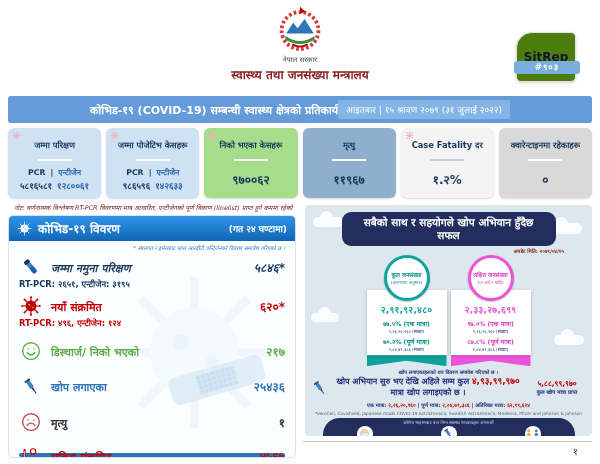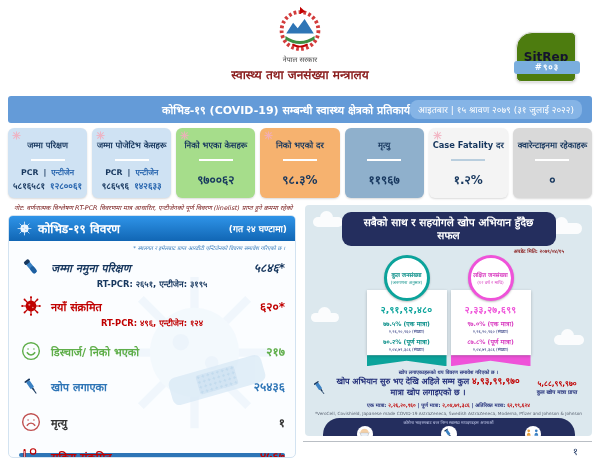--- a/index.html
+++ b/index.html
@@ -12,23 +12,23 @@
   .emblem{position:absolute;left:277px;top:5px;width:46px;height:48px;}
   .gov-label{position:absolute;top:55px;left:0;width:100%;text-align:center;font-size:7px;color:#444;}
   .ministry-label{position:absolute;top:66px;left:0;width:100%;text-align:center;font-size:12px;font-weight:bold;color:#8b1f1f;}
   .sitrep-badge{position:absolute;top:32px;right:24px;width:58px;height:48px;background:#4d7c0f;border:1px solid #e3e3e3;
     border-radius:16px 5px 5px 5px;box-shadow:0 1px 3px rgba(0,0,0,.18);}
   .sitrep-label{padding-top:17px;text-align:center;font-weight:bold;font-size:12px;color:#14142e;}
   .sitrep-number{position:absolute;top:61px;right:20px;width:66px;height:13px;background:#7aaede;border-radius:3px;
     color:#fff;font-size:8.5px;line-height:13px;text-align:center;letter-spacing:1px;font-weight:bold;}
   
   .title-bar{position:absolute;top:96px;left:8px;right:8px;height:27px;background:#649bd8;border-radius:3px;
-    display:flex;align-items:center;justify-content:flex-end;padding:0 10px;box-sizing:border-box;}
+    display:flex;align-items:center;justify-content:center;padding:0 10px;box-sizing:border-box;}
   .title-main{color:#fff;font-weight:bold;font-size:11px;}
-  .title-date{background:#85b4e6;color:#fff;font-size:9px;padding:3px 8px;border-radius:8px;white-space:nowrap;}
+  .title-date{background:#85b4e6;color:#fff;font-size:9px;padding:3px 8px;border-radius:1px;white-space:nowrap;}
   
   .stats{position:absolute;top:128px;left:8px;right:8px;height:70px;display:flex;gap:5px;}
   .stat{flex:1;border-radius:6px;position:relative;display:flex;flex-direction:column;align-items:center;
     padding-top:5px;box-sizing:border-box;box-shadow:0 1px 2px rgba(0,0,0,.15);}
   .bg-lb{background:#cfe2f3;} .bg-gr{background:#a6dd8b;} .bg-or{background:#f6b26f;}
   .bg-sb{background:#8fb0cc;} .bg-wh{background:#f4f4f4;} .bg-gy{background:#d9d9d9;}
   .stat-title{font-size:8.3px;font-weight:bold;color:#17375e;text-align:center;line-height:1.15;height:25px;
     display:flex;align-items:center;justify-content:center;padding:0 2px;}
   .stat-underline{width:34px;height:2px;background:#fff;margin:1px 0 2px;}
   .stat-value{font-size:12px;font-weight:bold;color:#17375e;margin-top:8px;}
@@ -45,21 +45,21 @@
   .lc-header{height:25px;background:linear-gradient(180deg,#2f94e8,#1166b4);display:flex;align-items:center;
     padding:0 8px;gap:6px;}
   .lc-title{color:#fff;font-weight:bold;font-size:12px;flex:1;}
   .lc-sub{color:#fff;font-size:9px;font-weight:bold;}
   .lc-body{position:relative;padding:0 10px;height:218px;box-sizing:border-box;}
   .lc-footnote{text-align:right;font-size:5.4px;font-style:italic;color:#2e75b6;margin:3px 0 0;}
   .lc-row{display:flex;align-items:center;gap:8px;position:relative;z-index:2;}
   .lc-icon{width:24px;flex:none;display:flex;justify-content:center;}
   .lc-label{font-weight:bold;font-size:11px;}
   .lc-value{margin-left:auto;font-weight:bold;font-size:12px;}
-  .lc-subline{text-align:center;font-size:8.4px;font-weight:bold;margin-top:1px;position:relative;z-index:2;}
+  .lc-subline{text-align:left;font-size:8.4px;font-weight:bold;margin-top:1px;position:relative;z-index:2;}
   .c-navy{color:#17375e;} .c-red{color:#c00000;} .c-green{color:#5fae4a;} .c-blue{color:#2e75b6;} .c-dark{color:#333333;}
   .mt5{margin-top:5px;font-style:italic;} .mt7{margin-top:7px;} .mt13{margin-top:13px;} .mt15{margin-top:15px;} .mt16{margin-top:16px;} .mt14{margin-top:14px;}
   .lc-bottomline{position:absolute;left:10px;right:10px;bottom:5px;height:4px;background:#2e75b6;border-radius:2px;}
   .lc-watermark{position:absolute;right:18px;top:26px;width:165px;height:165px;opacity:.35;z-index:1;}
   .lc-bandage{position:absolute;top:122px;right:30px;width:96px;height:28px;background:#d9e9f6;border-radius:7px;
     transform:rotate(-16deg);opacity:.75;z-index:1;}
   .lc-bandage::after{content:"";position:absolute;left:28px;right:28px;top:4px;bottom:4px;background:#c8def0;border-radius:3px;
     background-image:radial-gradient(#b2d1e9 1px,transparent 1.4px);background-size:5px 5px;}
   
   .right-card{position:absolute;left:305px;top:205px;width:287px;height:231px;background:#dce8ee;border-radius:4px;overflow:hidden;}
@@ -191,35 +191,20 @@
             <line x1="1.5" y1="1.5" x2="8.5" y2="8.5"></line>
             <line x1="8.5" y1="1.5" x2="1.5" y2="8.5"></line>
           </g>
         </svg>
     </span>
     <div class="stat-title">निको भएका केसहरू</div>
     <div class="stat-underline"></div>
     <div class="stat-value">९७००६२</div>
   </div>
 
-  <div class="stat bg-or">
-    <span class="deco">
-      <svg viewBox="0 0 10 10" width="9" height="9">
-          <g stroke="#f2aebe" stroke-width="1.2">
-            <line x1="5" y1="0.5" x2="5" y2="9.5"></line>
-            <line x1="0.5" y1="5" x2="9.5" y2="5"></line>
-            <line x1="1.5" y1="1.5" x2="8.5" y2="8.5"></line>
-            <line x1="8.5" y1="1.5" x2="1.5" y2="8.5"></line>
-          </g>
-        </svg>
-    </span>
-    <div class="stat-title">निको भएको दर</div>
-    <div class="stat-underline"></div>
-    <div class="stat-value">९८.३%</div>
-  </div>
 
   <div class="stat bg-sb">
     <div class="stat-title">मृत्यु</div>
     <div class="stat-underline"></div>
     <div class="stat-value">११९६७</div>
   </div>
 
   <div class="stat bg-wh">
     <span class="deco">
       <svg viewBox="0 0 10 10" width="9" height="9">

